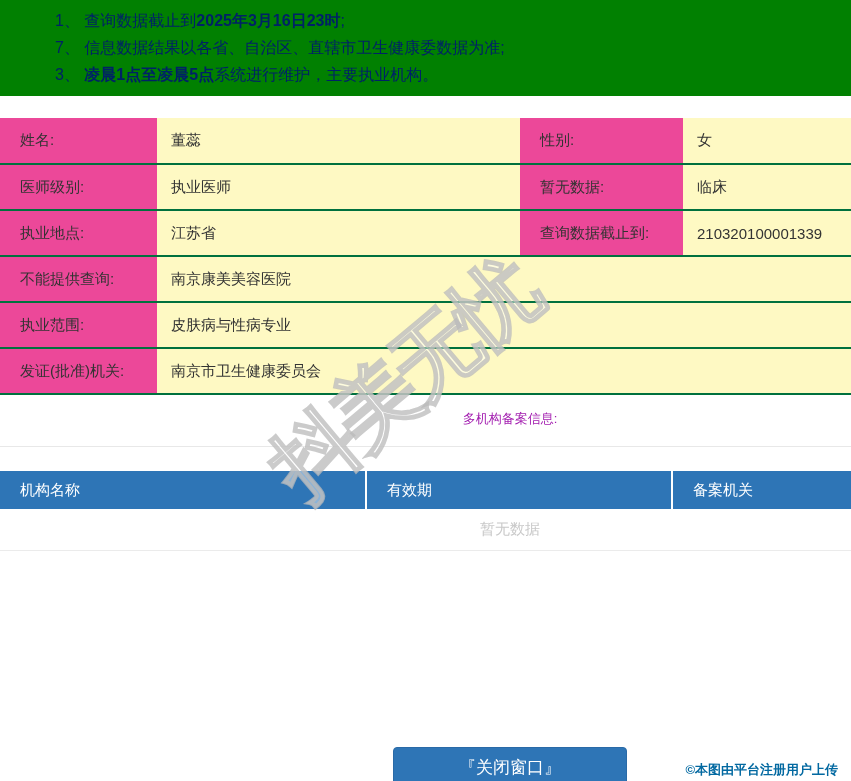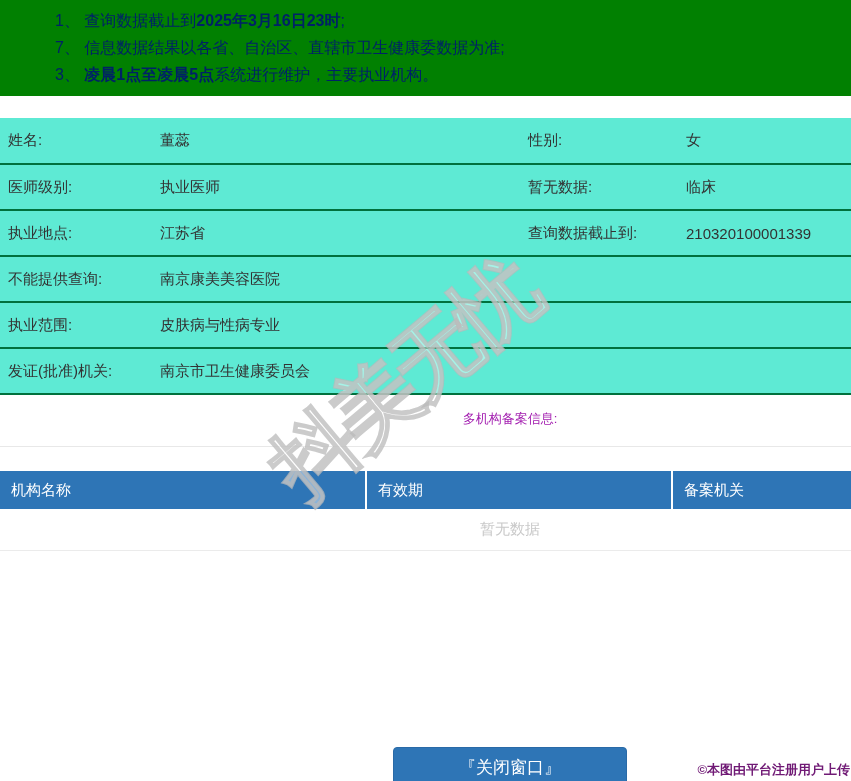--- a/index.html
+++ b/index.html
@@ -9,52 +9,52 @@
   .page { width:1020px; position:relative; }
 
   
   .banner { background:#018001; height:96px; padding:7px 0 0 55px; }
   .banner-line { color:#002266; font-size:16px; line-height:27px; white-space:nowrap; }
   .banner-line b { font-weight:bold; }
 
   
   table.info { width:1020px; border-collapse:collapse; margin-top:22px; table-layout:fixed; }
   table.info td { height:46px; font-size:15px; color:#333; border-bottom:2px solid #00713e; vertical-align:middle; }
-  table.info td.lbl { background:#5eead4; padding-left:8px; }
-  table.info td.val { background:#5eead4; padding-left:3px; }
+  table.info td.lbl { background:#ec4899; padding-left:20px; }
+  table.info td.val { background:#fef9c3; padding-left:14px; }
 
   
   .section-heading-wrap { text-align:center; padding:14px 0 18px; border-bottom:1px solid #e8e8e8; }
   .section-heading { font-size:13px; font-weight:normal; color:#a21caf; display:inline-block; }
 
   
   table.records { width:1020px; border-collapse:collapse; margin-top:24px; table-layout:fixed; }
   table.records th { background:#2e75b6; color:#fff; font-weight:normal; font-size:15px;
-    height:38px; text-align:left; padding-left:11px; border-left:2px solid #fff; }
+    height:38px; text-align:left; padding-left:20px; border-left:2px solid #fff; }
   table.records th:first-child { border-left:none; }
   .empty-row { width:1020px; text-align:center; color:#c9c9c9; font-size:15px;
     padding:11px 0; border-bottom:1px solid #ebebeb; }
 
   .spacer { height:196px; }
 
   
   .btn-row { width:1020px; text-align:center; }
   .close-btn { display:inline-block; width:234px; height:40px; background:#2e75b6;
     border:1px solid #2a6aa7; border-radius:4px; color:#fff; font-size:17px;
     font-family:"Liberation Sans","DejaVu Sans",sans-serif; cursor:pointer; }
 
   
   .watermark { position:absolute; left:248px; top:324px; z-index:5; pointer-events:none;
     font-size:84px; font-weight:bold; letter-spacing:-6px; white-space:nowrap;
     color:rgba(255,255,255,0.45); -webkit-text-stroke:2px rgba(185,185,185,0.75);
     transform:rotate(-40deg); transform-origin:center; }
 
   
-  .credit { position:absolute; right:1px; bottom:2px; z-index:6; font-size:13px; font-weight:bold;
-    color:#701a75; white-space:nowrap;
+  .credit { position:absolute; right:13px; bottom:2px; z-index:6; font-size:13px; font-weight:bold;
+    color:#0369a1; white-space:nowrap;
     text-shadow:1px 0 0 #fff,-1px 0 0 #fff,0 1px 0 #fff,0 -1px 0 #fff; }
 </style>
 </head>
 <body>
 
 <div class="page">
 
   <div class="banner">
     <div class="banner-line"><span>1、 查询数据截止到</span><b>2025年3月16日23时</b><span>;</span></div>
     <div class="banner-line"><span>7、 信息数据结果以各省、自治区、直辖市卫生健康委数据为准;</span><b></b><span></span></div>

